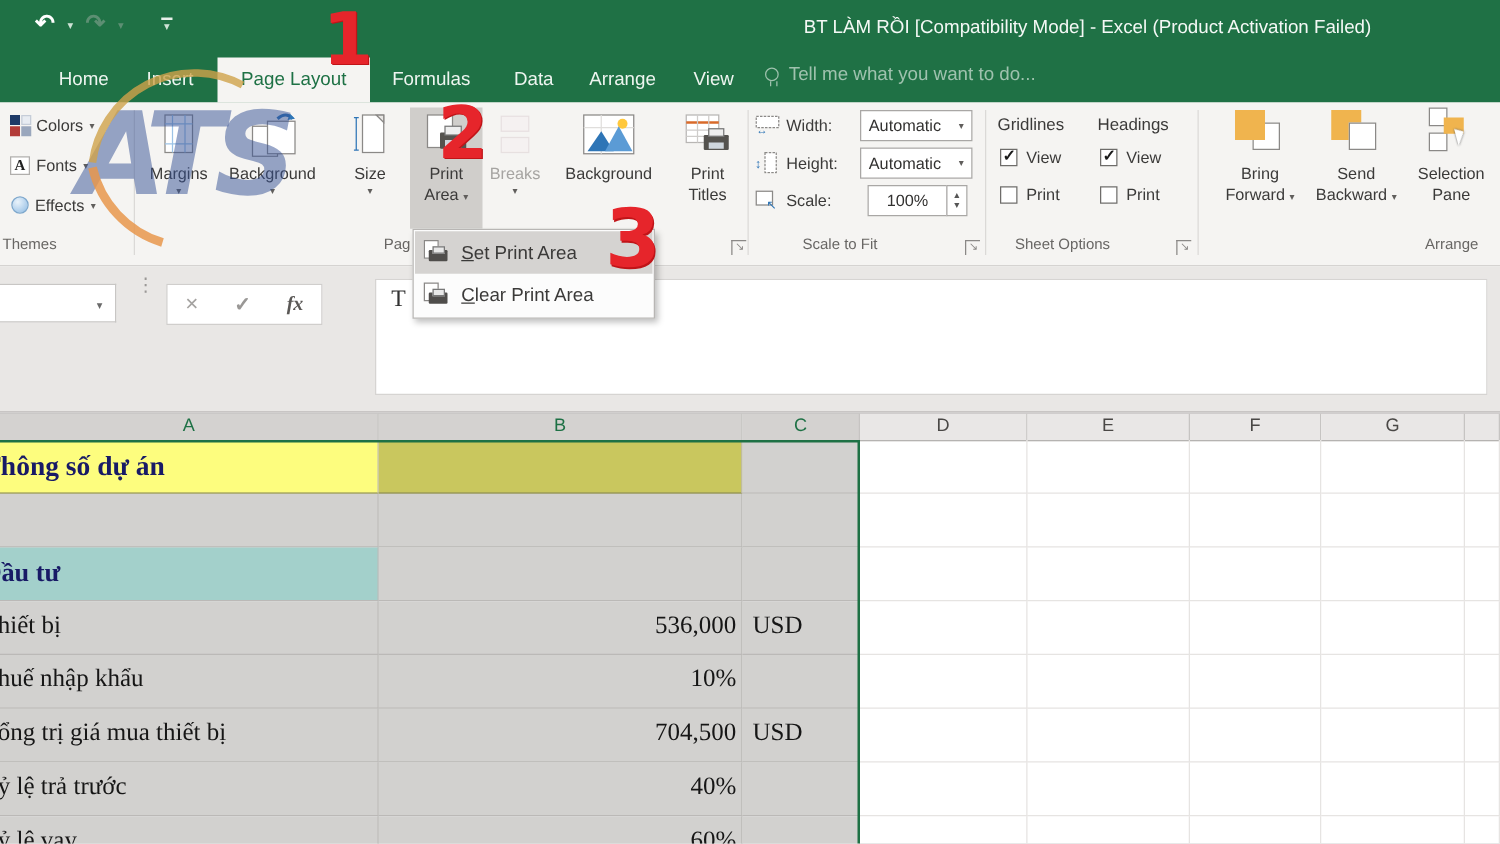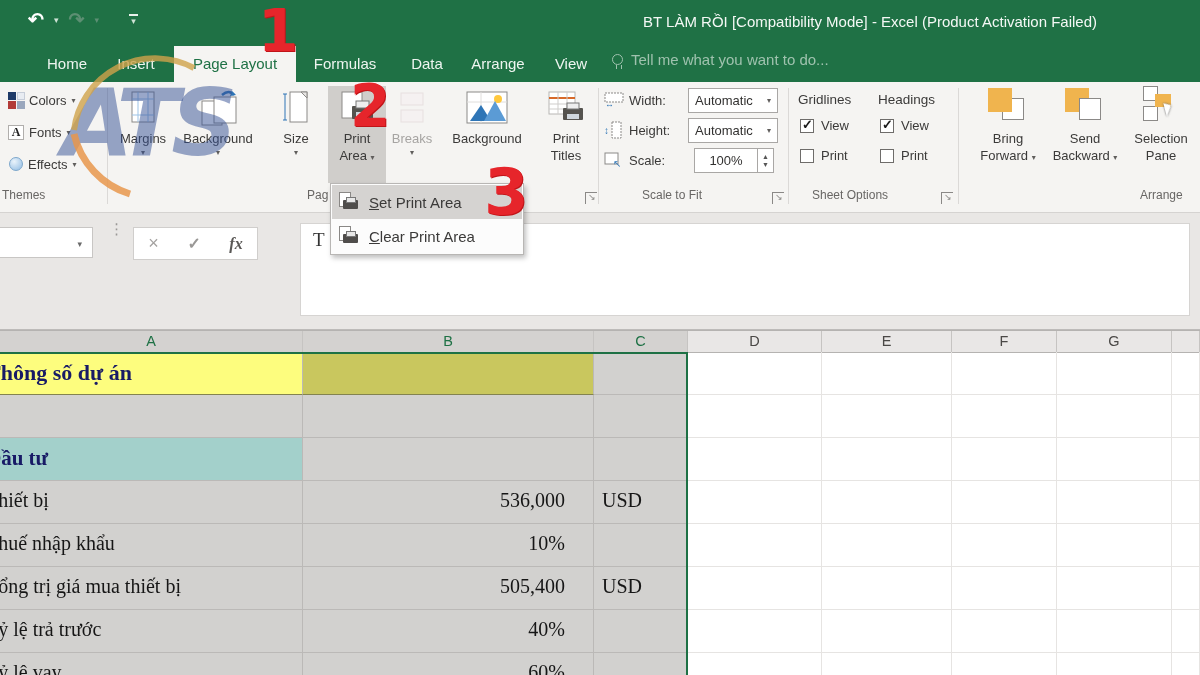--- a/index.html
+++ b/index.html
@@ -64,21 +64,21 @@
 
   
   .sheet { position:absolute; left:0; top:330px; width:1200px; height:345px; background:#fff; }
   .hrow { display:flex; height:22px; border-top:1px solid #b5b3b1; }
   .hcell { height:22px; background:#e9e7e6; border-right:1px solid #c6c4c2; border-bottom:1px solid #b5b3b1; text-align:center; font-size:14.5px; line-height:21px; color:#4a4846; }
   .hcell.sel { background:#d4d2d0; color:#1e7145; }
   .srow { display:flex; }
   .cell { border-right:1px solid #e6e4e2; border-bottom:1px solid #e6e4e2; overflow:hidden; white-space:nowrap; font:20px "Liberation Serif",serif; color:#161616; }
   .cell.sel { background:#d2d1cf; border-right:1px solid #bbb9b7; border-bottom:1px solid #bbb9b7; }
   .cell .clip { display:inline-block; margin-left:-14px; padding-top:8px; }
-  .cell.val { text-align:right; padding:8px 28px 0 0; }
+  .cell.val { text-align:right; padding:8px 4px 0 0; }
   .cell.unit { padding:8px 0 0 8px; }
   .cell.ttl { background:#fdfd7e !important; font-weight:bold; font-size:22px; color:#181a66; border-bottom:1.5px solid #83834f; }
   .cell.ttlv { background:#c9c75e !important; border-bottom:1.5px solid #83834f; }
   .cell.sec { background:#a3d0cb !important; font-weight:bold; font-size:21px; color:#181a66; }
   .selborder { position:absolute; left:0; top:22px; width:688px; height:323px; border-top:2px solid #1e7145; border-right:2.5px solid #1e7145; pointer-events:none; }
 
   
   .pamenu { position:absolute; left:330px; top:183px; width:194px; background:#fcfcfc; border:1px solid #b8b6b4; box-shadow:2px 3px 5px rgba(0,0,0,.25); z-index:40; padding:1px; }
   .pamenu .mi { height:34px; display:flex; align-items:center; gap:10px; font-size:15px; color:#3b3a39; padding-left:7px; }
   .pamenu .mi.hov { background:#d5d3d1; }
@@ -409,21 +409,21 @@
           <div class="cell sel val" style="width: 291px; flex: 0 0 auto;">10%</div>
           <div class="cell sel" style="width: 94px; flex: 0 0 auto;"></div>
           <div class="cell" style="width: 134px; flex: 0 0 auto;"></div>
           <div class="cell" style="width: 130px; flex: 0 0 auto;"></div>
           <div class="cell" style="width: 105px; flex: 0 0 auto;"></div>
           <div class="cell" style="width: 115px; flex: 0 0 auto;"></div>
           <div class="cell" style="width: 28px; flex: 0 0 auto;"></div>
         </div>
         <div class="srow" style="height: 43px;">
           <div class="cell sel" style="width: 303px; flex: 0 0 auto;"><span class="clip">Tổng trị giá mua thiết bị</span></div>
-          <div class="cell sel val" style="width: 291px; flex: 0 0 auto;">505,400</div>
+          <div class="cell sel val" style="width: 291px; flex: 0 0 auto;">704,500</div>
           <div class="cell sel unit" style="width: 94px; flex: 0 0 auto;">USD</div>
           <div class="cell" style="width: 134px; flex: 0 0 auto;"></div>
           <div class="cell" style="width: 130px; flex: 0 0 auto;"></div>
           <div class="cell" style="width: 105px; flex: 0 0 auto;"></div>
           <div class="cell" style="width: 115px; flex: 0 0 auto;"></div>
           <div class="cell" style="width: 28px; flex: 0 0 auto;"></div>
         </div>
         <div class="srow" style="height: 43px;">
           <div class="cell sel" style="width: 303px; flex: 0 0 auto;"><span class="clip">Tỷ lệ trả trước</span></div>
           <div class="cell sel val" style="width: 291px; flex: 0 0 auto;">40%</div>

